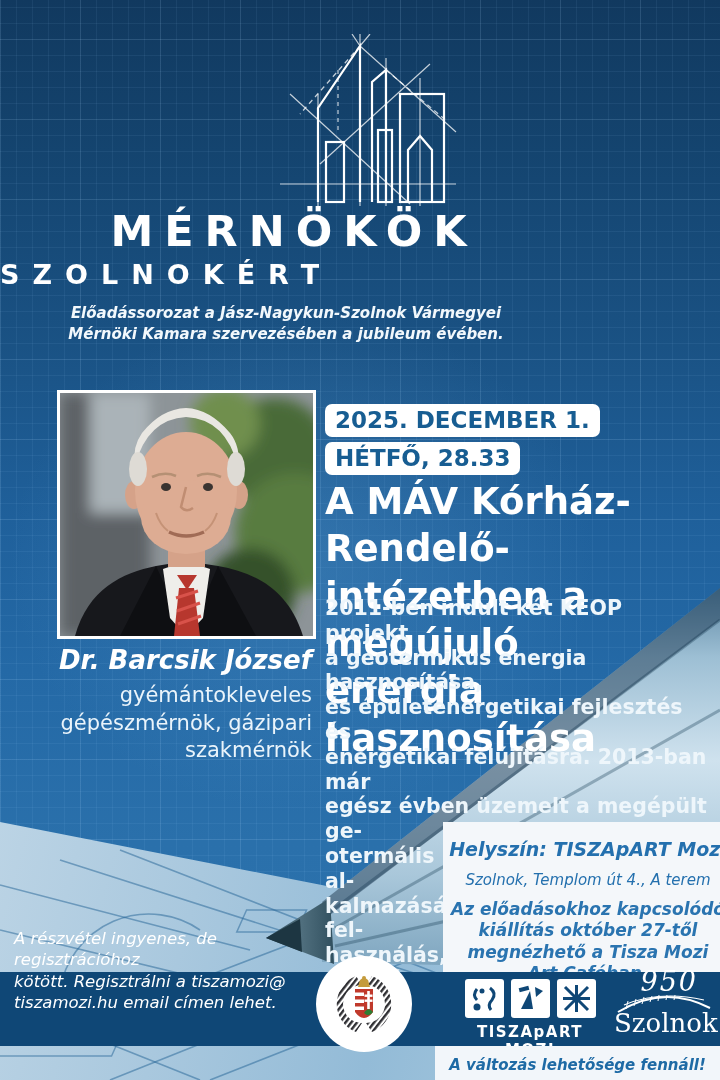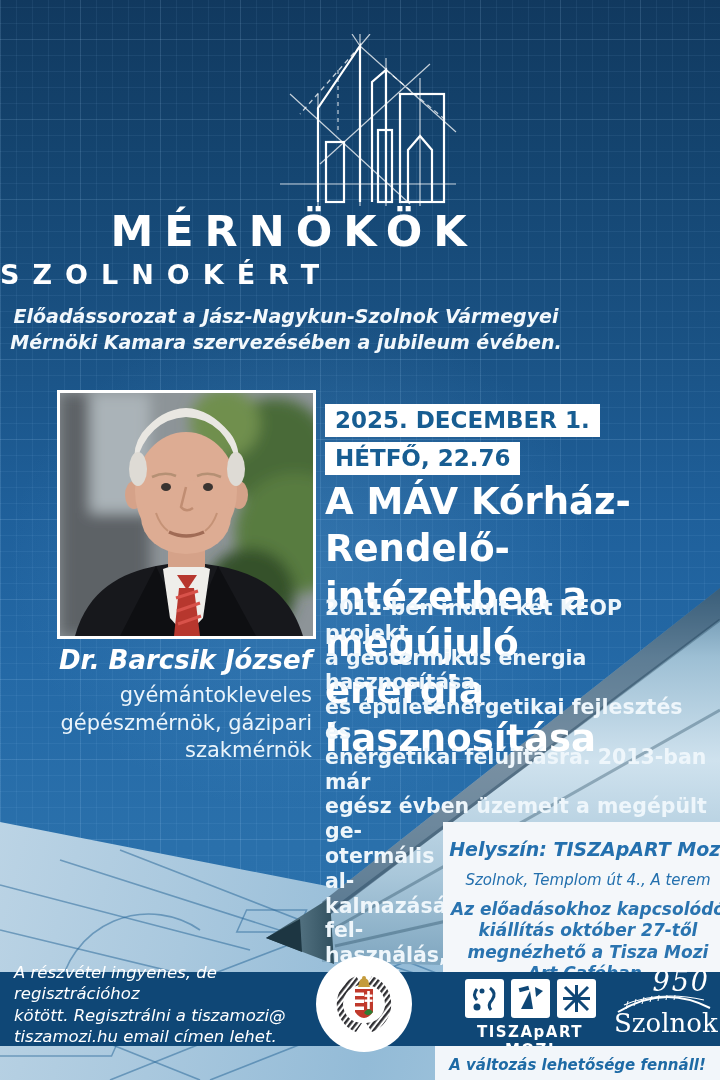--- a/index.html
+++ b/index.html
@@ -19,53 +19,53 @@
     background:linear-gradient(105deg,#bcd4e5 0%,#a9c8de 28%,#93bbd7 55%,#a0c4dc 75%,#b6d1e3 100%);
     clip-path:polygon(0 32px,61% 118px,100% 70px,100% 290px,0 290px);}
   .pencil-layer{position:absolute;left:0;top:560px;width:720px;height:520px;z-index:2;pointer-events:none;}
   
   .logo-art{position:absolute;left:260px;top:34px;width:200px;height:172px;z-index:3;}
   .logo-title{position:absolute;left:0;top:206px;width:588px;text-align:center;z-index:3;
     color:#fff;font-size:43px;font-weight:bold;letter-spacing:11px;}
   .logo-subtitle{position:absolute;left:0;top:259px;width:720px;text-align:left;z-index:3;
     color:#fff;font-size:27px;font-weight:bold;letter-spacing:13px;}
   .series{position:absolute;left:0;top:303px;width:572px;text-align:center;z-index:3;
-    color:#f2f8fc;font-size:19px;font-weight:bold;font-style:italic;line-height:1.38;white-space:pre-line;}
+    color:#f2f8fc;font-size:15px;font-weight:bold;font-style:italic;line-height:1.38;white-space:pre-line;}
   
   .photo{position:absolute;left:57px;top:390px;width:253px;height:243px;z-index:3;
     border:3px solid #ffffff;box-sizing:content-box;background:#777;}
   .speaker-name{position:absolute;left:20px;top:645px;width:292px;text-align:right;z-index:3;
     color:#fff;font-size:26px;font-weight:bold;font-style:italic;}
   .speaker-cred{position:absolute;left:20px;top:682px;width:292px;text-align:right;z-index:3;
     color:#eaf4fb;font-size:21px;line-height:1.32;white-space:pre-line;}
   
   .badges{position:absolute;left:325px;top:404px;z-index:3;}
   .badge{display:table;background:#ffffff;color:#175d92;font-weight:bold;font-size:23px;
-    padding:3px 10px 4px 10px;margin-bottom:5px;}
+    padding:3px 10px 4px 10px;margin-bottom:5px;border-radius:7px;}
   .event-title{position:absolute;left:325px;top:478px;width:380px;z-index:3;
     color:#fff;font-size:37px;font-weight:bold;line-height:1.28;white-space:pre-line;}
   .event-desc{position:absolute;left:325px;top:596px;width:385px;z-index:3;
     color:#eef6fb;font-size:20.5px;font-weight:bold;line-height:1.21;white-space:pre-line;}
   
   .venue-box{position:absolute;left:443px;top:822px;width:290px;height:150px;z-index:4;
     background:#f4f7fa;color:#2470ae;text-align:center;box-sizing:border-box;padding-top:16px;}
   .venue-title{font-size:19px;font-weight:bold;font-style:italic;}
   .venue-address{font-size:15px;font-style:italic;margin-top:11px;}
   .venue-exhibition{font-size:17px;font-style:italic;font-weight:bold;line-height:1.25;margin-top:10px;white-space:pre-line;color:#2a74b0;}
   
   .bottom-band{position:absolute;left:0;top:972px;width:720px;height:74px;z-index:4;background:#0f4776;}
-  .registration{position:absolute;left:14px;top:962px;width:300px;z-index:5;
+  .registration{position:absolute;left:14px;top:928px;width:300px;z-index:5;
     color:#fff;font-size:16.5px;font-weight:500;font-style:italic;line-height:1.3;white-space:pre-line;}
   .chamber-circle{position:absolute;left:316px;top:956px;width:96px;height:96px;z-index:5;}
   .tiszapart{position:absolute;left:455px;top:979px;width:150px;z-index:5;text-align:center;}
   .tp-squares{display:flex;gap:7px;justify-content:center;}
   .tp-square{width:39px;height:39px;background:#fff;border-radius:3px;}
   .tp-label{margin-top:5px;color:#fff;font-size:15px;font-weight:bold;letter-spacing:1.5px;}
   .szolnok{position:absolute;left:614px;top:968px;width:100px;height:72px;z-index:5;color:#fff;}
-  .szolnok-950{position:absolute;right:4px;top:-2px;font-family:"DejaVu Serif","Liberation Serif",serif;
+  .szolnok-950{position:absolute;right:16px;top:-2px;font-family:"DejaVu Serif","Liberation Serif",serif;
     font-style:italic;font-size:27px;letter-spacing:2px;margin-left:24px;}
   .szolnok-bridge{position:absolute;left:0;top:24px;}
   .szolnok-name{position:absolute;left:0;top:40px;width:100px;text-align:left;
     font-family:"DejaVu Serif","Liberation Serif",serif;font-size:26px;}
   .tagline-strip{position:absolute;left:435px;top:1046px;width:285px;height:38px;z-index:5;
     background:#f2f6fa;display:flex;align-items:center;justify-content:center;}
   .tagline{color:#1e6aa5;font-size:15px;font-weight:bold;font-style:italic;}
 </style>
 </head>
 <body>
@@ -183,21 +183,21 @@
       <path d="M96,120 Q100,132 108,138 M157,120 Q153,132 145,138" stroke="rgba(176,125,95,.55)" stroke-width="2" fill="none"></path>
     </svg>
   </div>
   <div class="speaker-name">Dr. Barcsik József</div>
   <div class="speaker-cred">gyémántokleveles
 gépészmérnök, gázipari
 szakmérnök</div>
 
   <div class="badges">
     <div class="badge">2025. DECEMBER 1.</div>
-    <div class="badge">HÉTFŐ, 22.76</div>
+    <div class="badge">HÉTFŐ, 28.33</div>
   </div>
   <div class="event-title">A MÁV Kórház- Rendelő-
 intézetben a megújuló
 energia hasznosítása</div>
   <div class="event-desc">2011-ben indult két KEOP projekt
 a geotermikus energia hasznosítása,
 és épületenergetikai fejlesztés és
 energetikai felújításra. 2013-ban már
 egész évben üzemelt a megépült ge-
 otermális rendszer. A termálvíz al-

